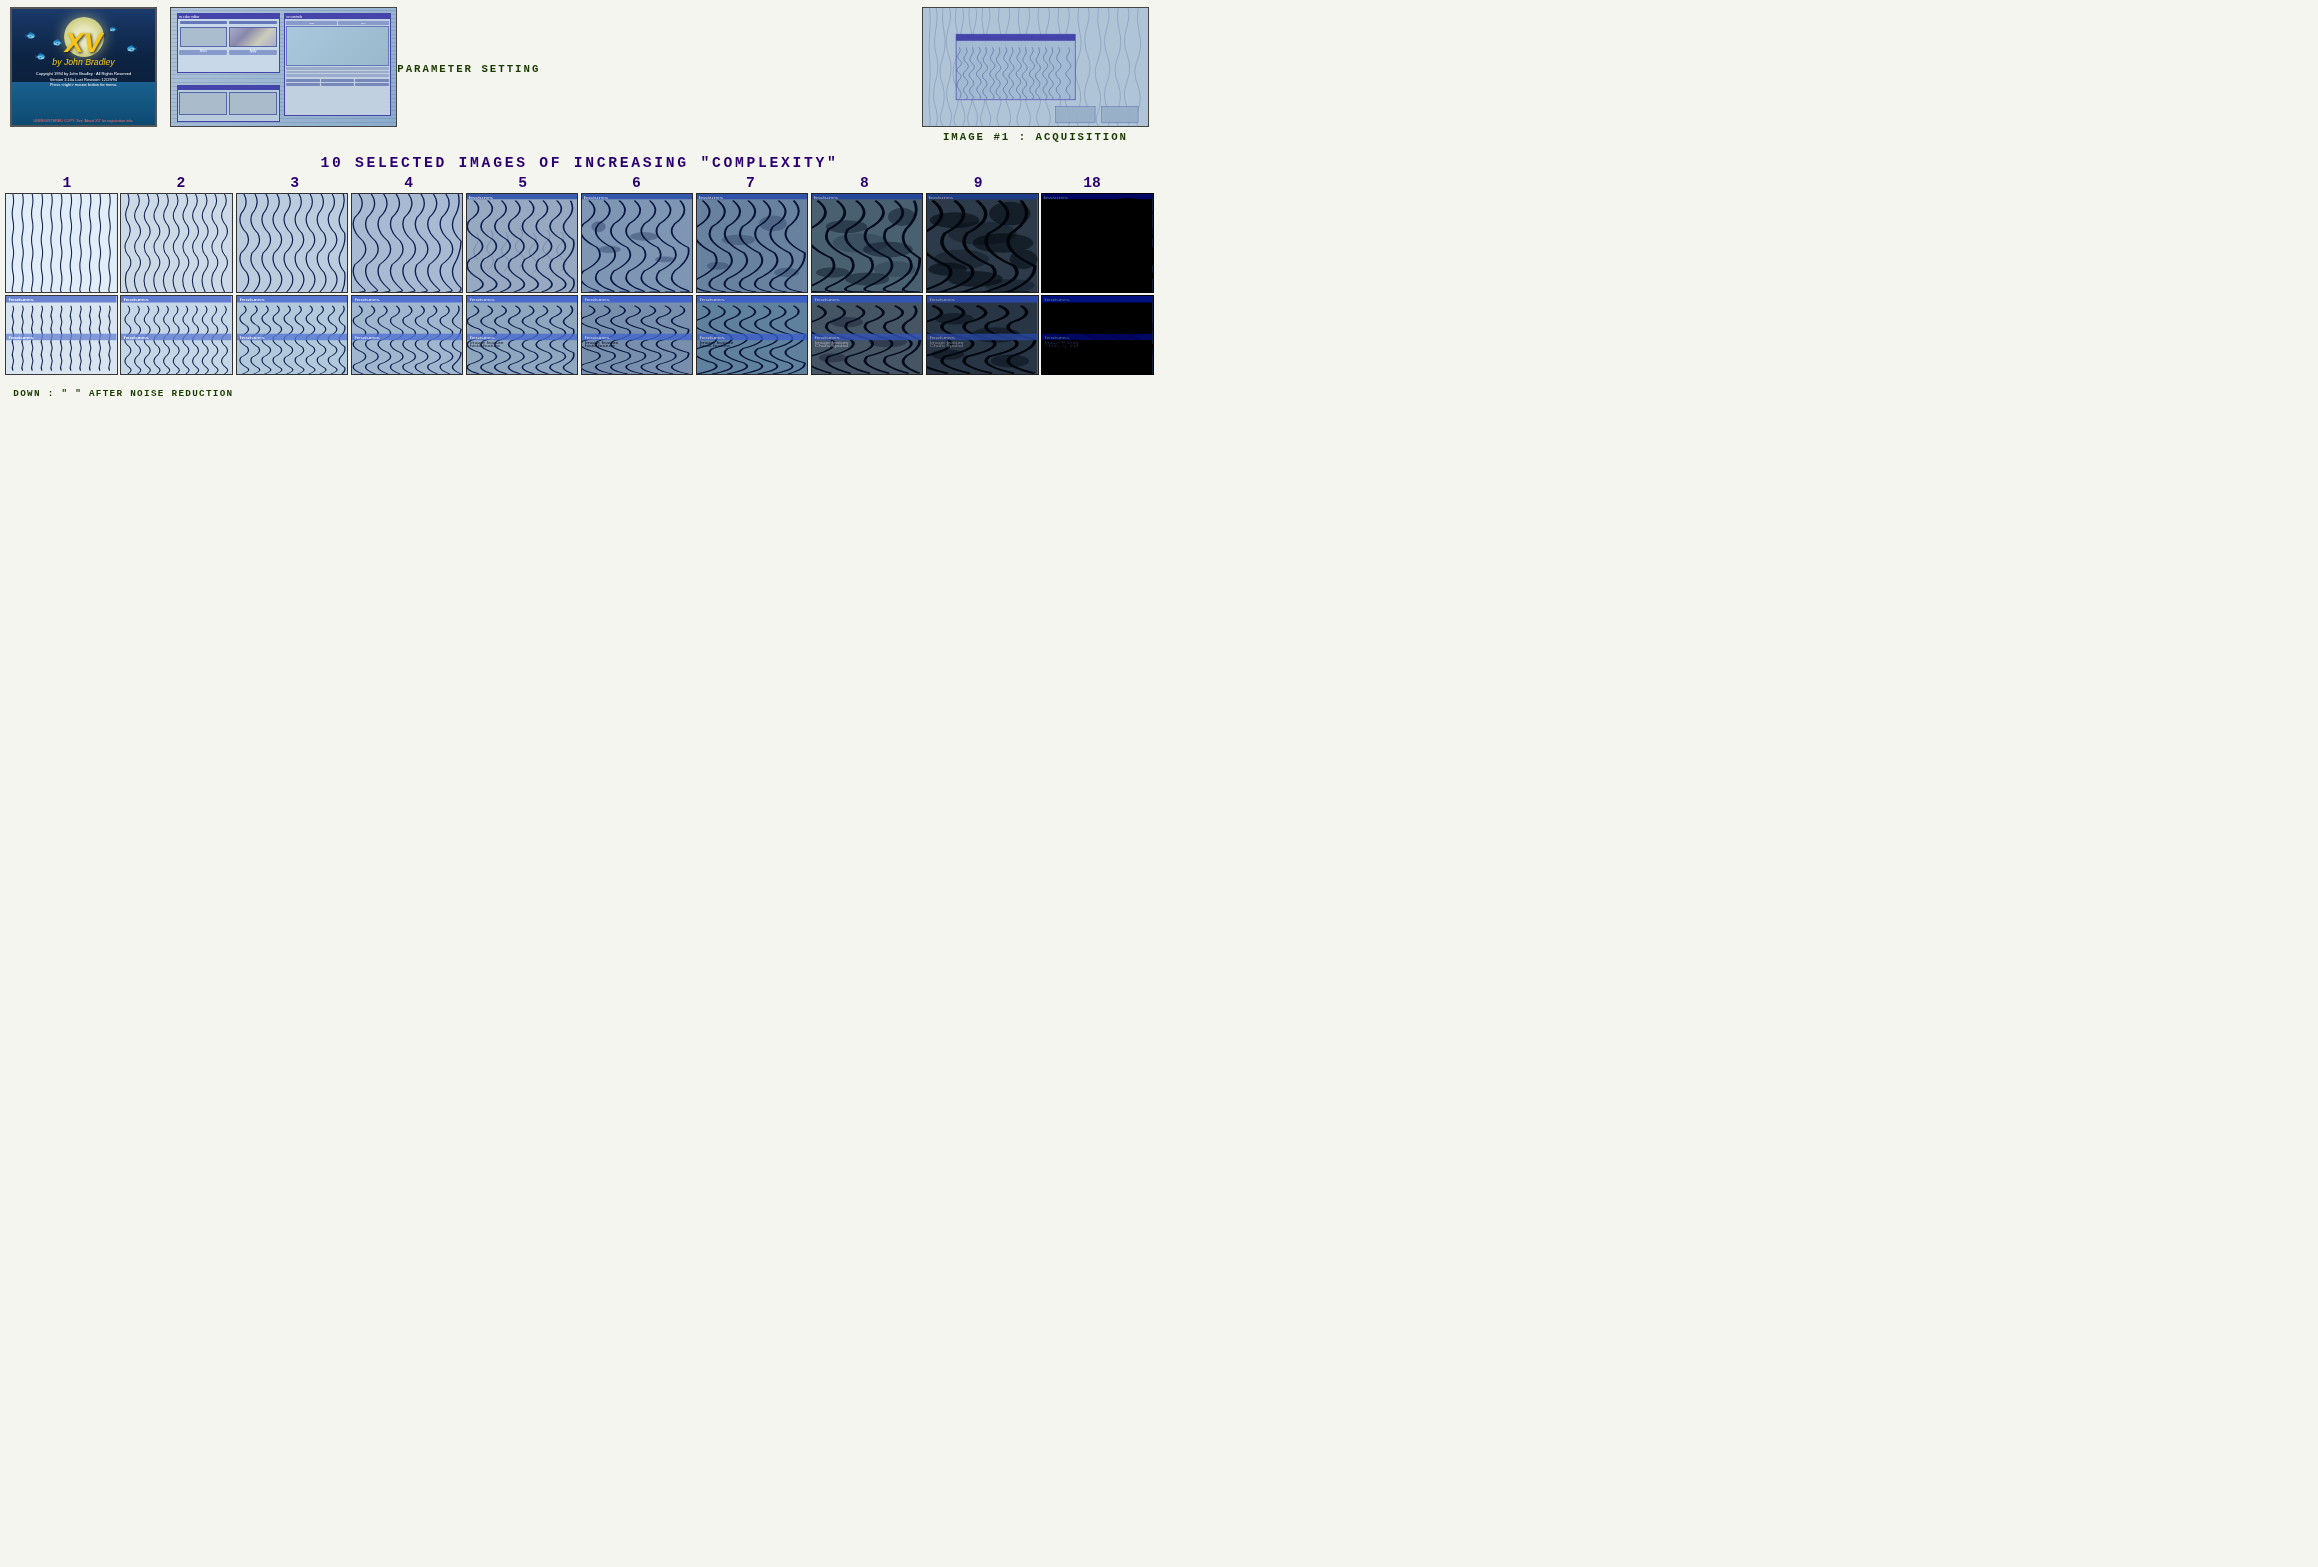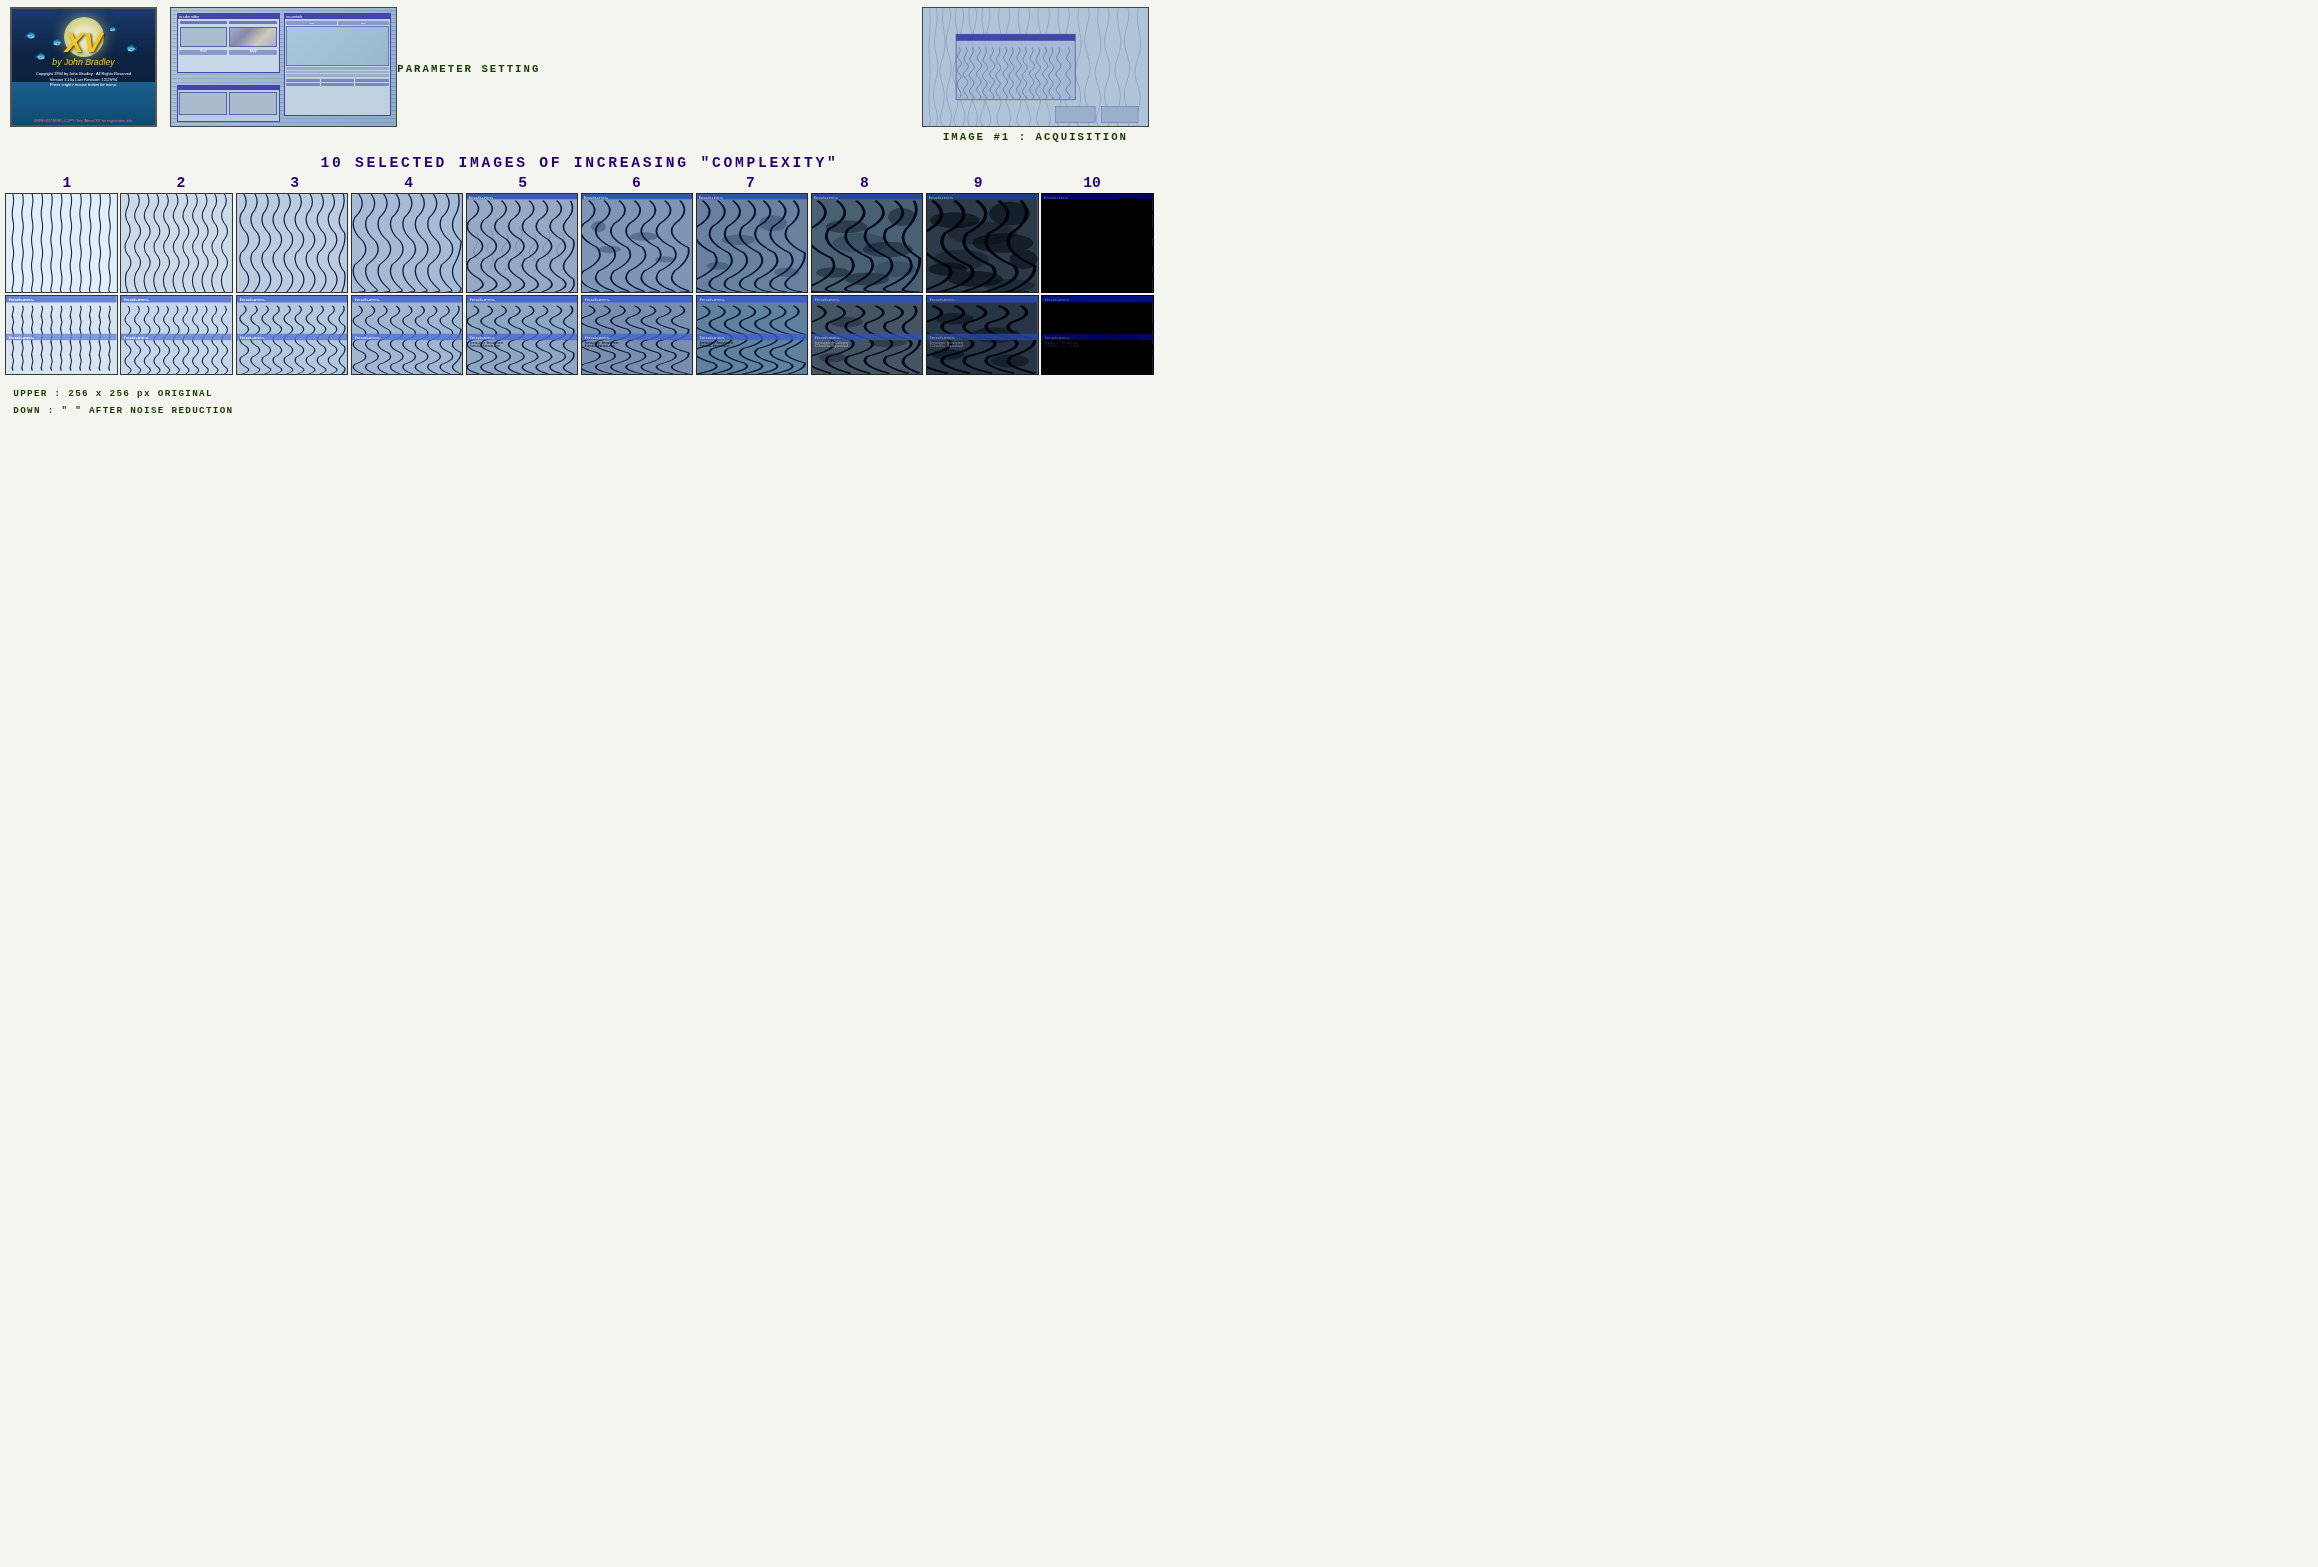--- a/index.html
+++ b/index.html
@@ -398,21 +398,21 @@
 <div class="number-row">
   <div class="num-label">1</div>
   <div class="num-label">2</div>
   <div class="num-label">3</div>
   <div class="num-label">4</div>
   <div class="num-label">5</div>
   <div class="num-label">6</div>
   <div class="num-label">7</div>
   <div class="num-label">8</div>
   <div class="num-label">9</div>
-  <div class="num-label">10</div>
+  <div class="num-label">18</div>
 </div>
 
 <div class="image-grid-container">
 
   <div class="image-column">
     <div class="thumb-upper complexity-1">
       <svg class="wave-svg" viewBox="0 0 80 150" preserveAspectRatio="none">
         <rect width="80" height="150" fill="#c8d8e8"></rect>
         <g stroke="#112255" stroke-width="0.8" fill="none">
           <path d="M5,0 Q6,10 5,20 Q4,30 5,40 Q6,50 5,60 Q4,70 5,80 Q6,90 5,100 Q4,110 5,120 Q6,130 5,140 Q4,148 5,150"></path>
@@ -885,16 +885,15 @@
         <text x="2" y="66" font-size="5" fill="white" font-family="Arial">features</text>
         <text x="2" y="74" font-size="4" fill="#ccd" font-family="Arial">Image  feature</text>
         <text x="2" y="79" font-size="4" fill="#ccd" font-family="Arial">Chara  Spatial</text>
       </svg>
     </div>
   </div>
 
 </div>
 
 <div class="bottom-legend">
-  <div>UPPER :   256 x 256 px ORIGINAL</div>
   <div>DOWN  :    "       "  AFTER  NOISE  REDUCTION</div>
 </div>
 
 
 </body></html>

